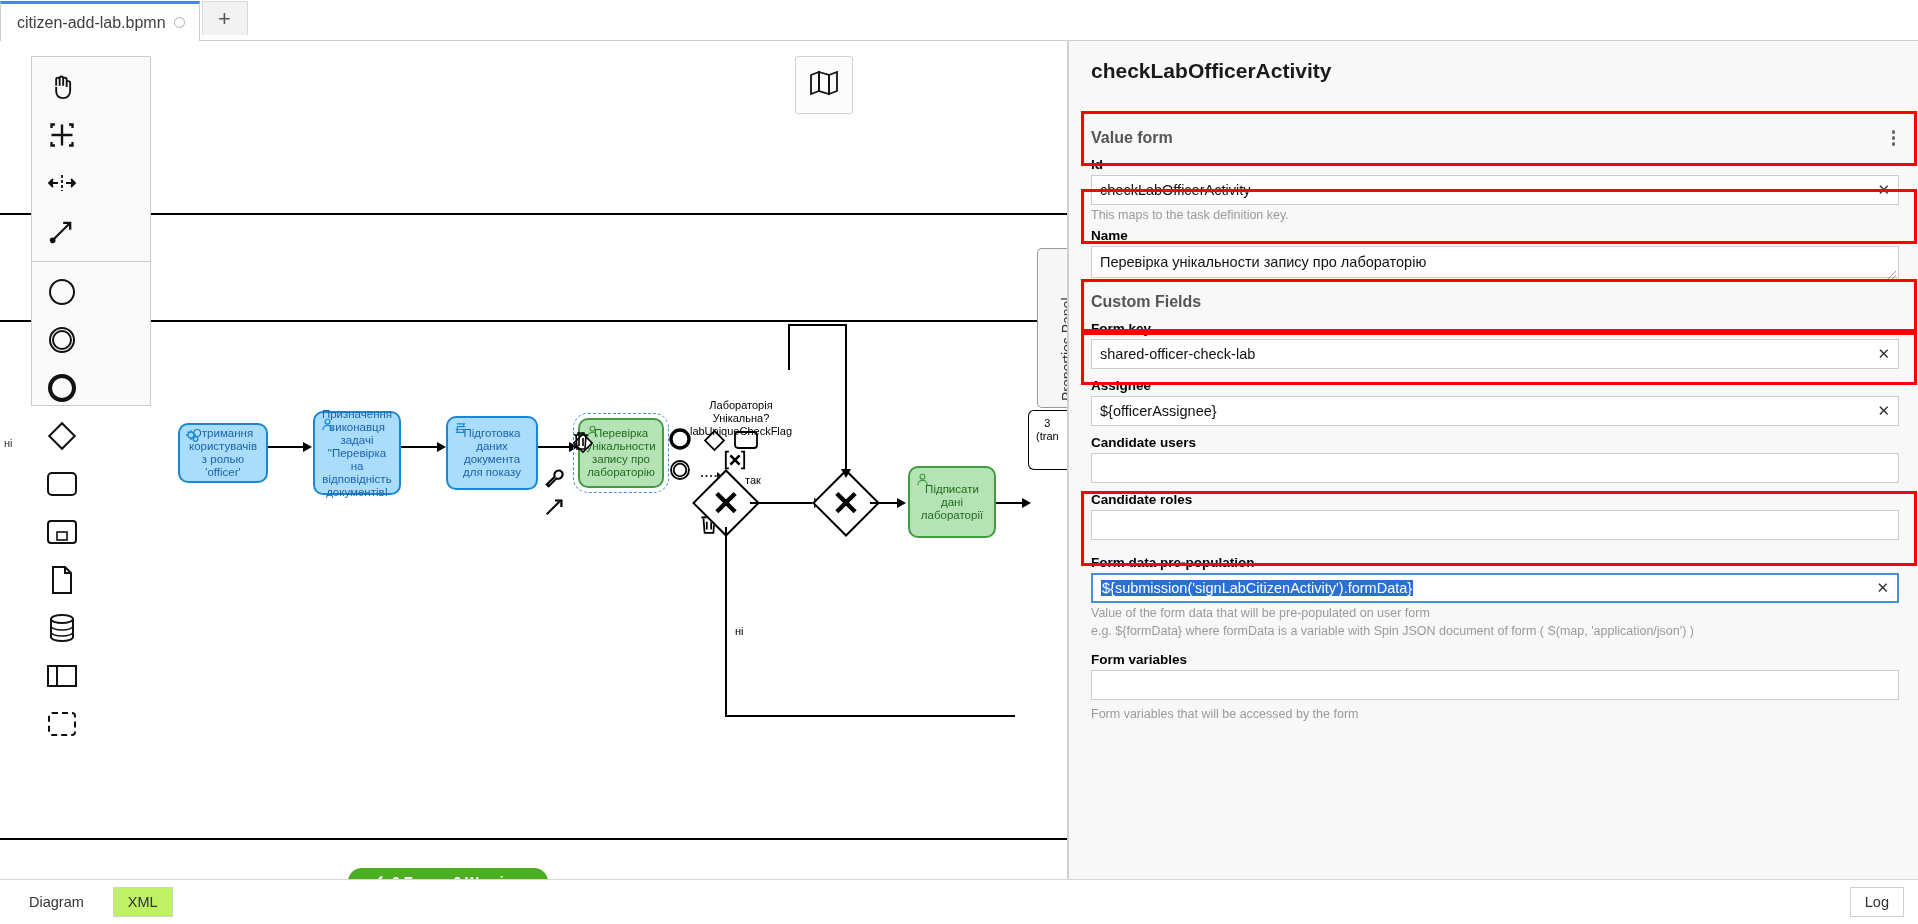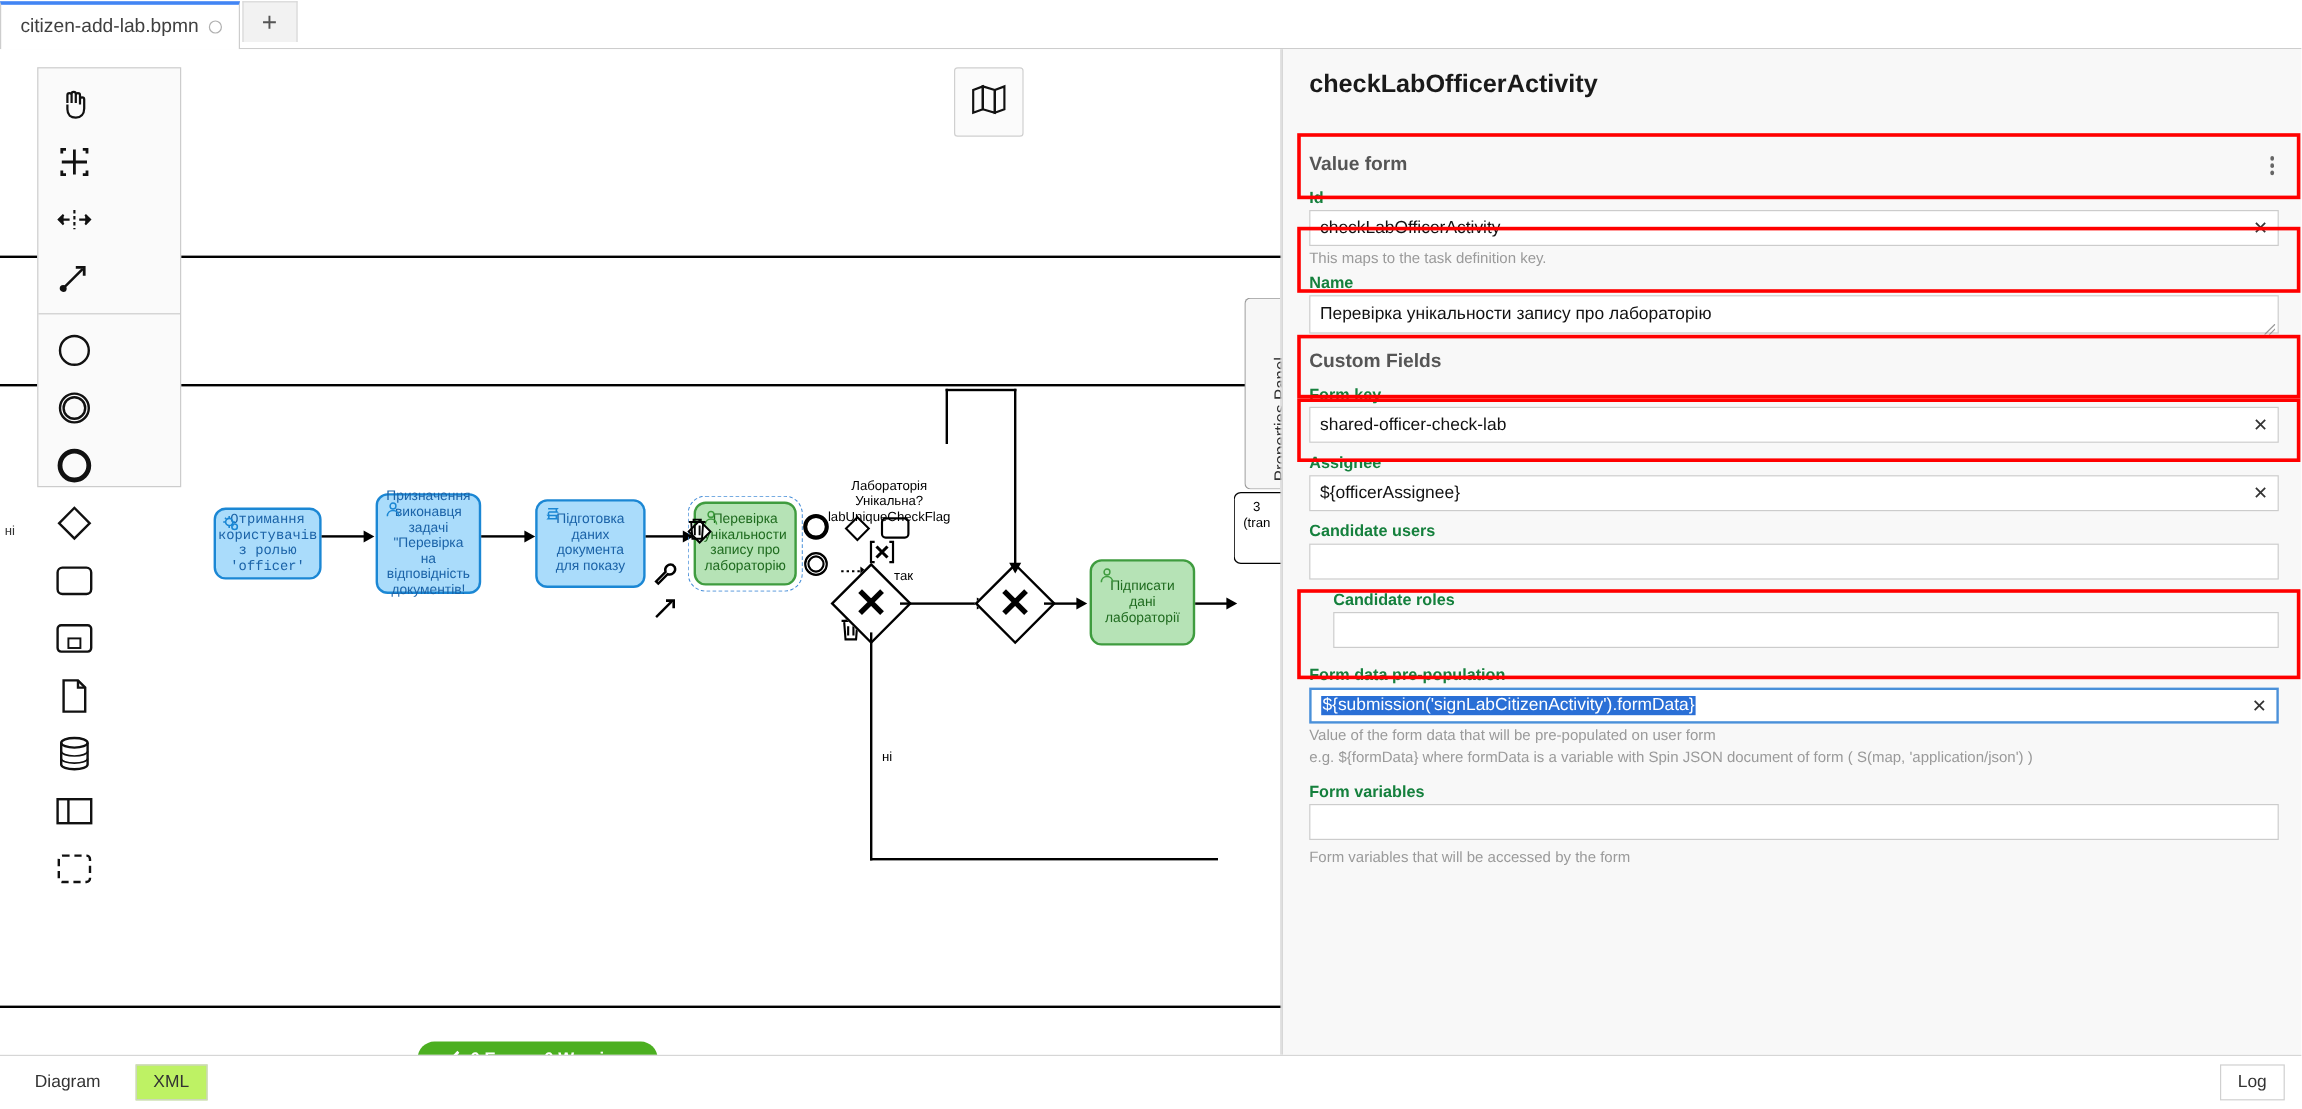--- a/index.html
+++ b/index.html
@@ -174,21 +174,21 @@
     padding: 0 20px 0 22px; height: 30px;
   }
   .group-head .gtitle { font-size: 16px; font-weight: bold; color: #555; }
   .kebab {
     display: flex; flex-direction: column; gap: 2.5px; align-items: center;
     padding: 4px;
   }
   .kebab i { width: 3.5px; height: 3.5px; border-radius: 50%; background: #666; display: block; }
 
   .field { padding: 1px 20px 1px 22px; position: relative; }
-  .field .flabel { font-size: 13.5px; font-weight: bold; color: #15803d; padding: 3px 0 3px 0; }
+  .field .flabel { font-size: 13.5px; font-weight: bold; color: #000000; padding: 3px 0 3px 0; }
   .field .finput {
     width: 100%; height: 30px;
     background: #ffffff; border: 1px solid #ccc;
     font-size: 14.5px; color: #111;
     padding: 0 26px 0 8px;
     display: flex; align-items: center;
     position: relative;
   }
   .field .finput .clear-x {
     position: absolute; right: 8px; top: 50%; transform: translateY(-50%);
@@ -369,21 +369,21 @@
         <svg width="30" height="26" viewBox="0 0 30 26" fill="none" stroke="#111" stroke-width="1.8">
           <path d="M2 5l8-3v19l-8 3z"></path>
             <path d="M10 2l10 3v19l-10-3z"></path>
             <path d="M20 5l8-3v19l-8 3z"></path>
         </svg>
       </span>
     </div>
 
     <div class="canvas-left-label">ні</div>
 
-    <div class="task blue" style="left:178px; top:382px; width:90px; height:60px;font-family:Liberation Mono, monospace;">
+    <div class="task blue" style="left:178px; top:382px; width:90px; height:60px;">
       <span class="ticon">
         <svg width="16" height="16" viewBox="0 0 16 16" fill="none" stroke="#1b87d4" stroke-width="1.3">
           <circle cx="6" cy="6" r="3"></circle>
             <circle cx="10.5" cy="10" r="2.3"></circle>
           <path d="M6 1v2M6 9v2M1 6h2M9 6h2M2.5 2.5l1.4 1.4M8.1 8.1l1.4 1.4"></path>
         </svg>
       </span>
       <span class="tlabel">Отримання користувачів з ролью 'officer'</span>
     </div>
     <div class="arrow-line" style="left:268px; top:405px; width:37px; height:2px;"></div>
@@ -603,21 +603,21 @@
         </div>
       </div>
 
       <div class="field" style="margin-top:4px;">
         <div class="flabel">Candidate users</div>
         <div class="finput">
           <span></span>
         </div>
       </div>
 
-      <div class="field" style="margin-top:4px;margin-left:20px;">
+      <div class="field" style="margin-top:4px;">
         <div class="flabel">Candidate roles</div>
         <div class="finput">
           <span></span>
         </div>
       </div>
 
       <div class="field" style="margin-top:10px;">
         <div class="flabel">Form data pre-population</div>
         <div class="finput focused">
           <span class="sel">${submission('signLabCitizenActivity').formData}</span>

